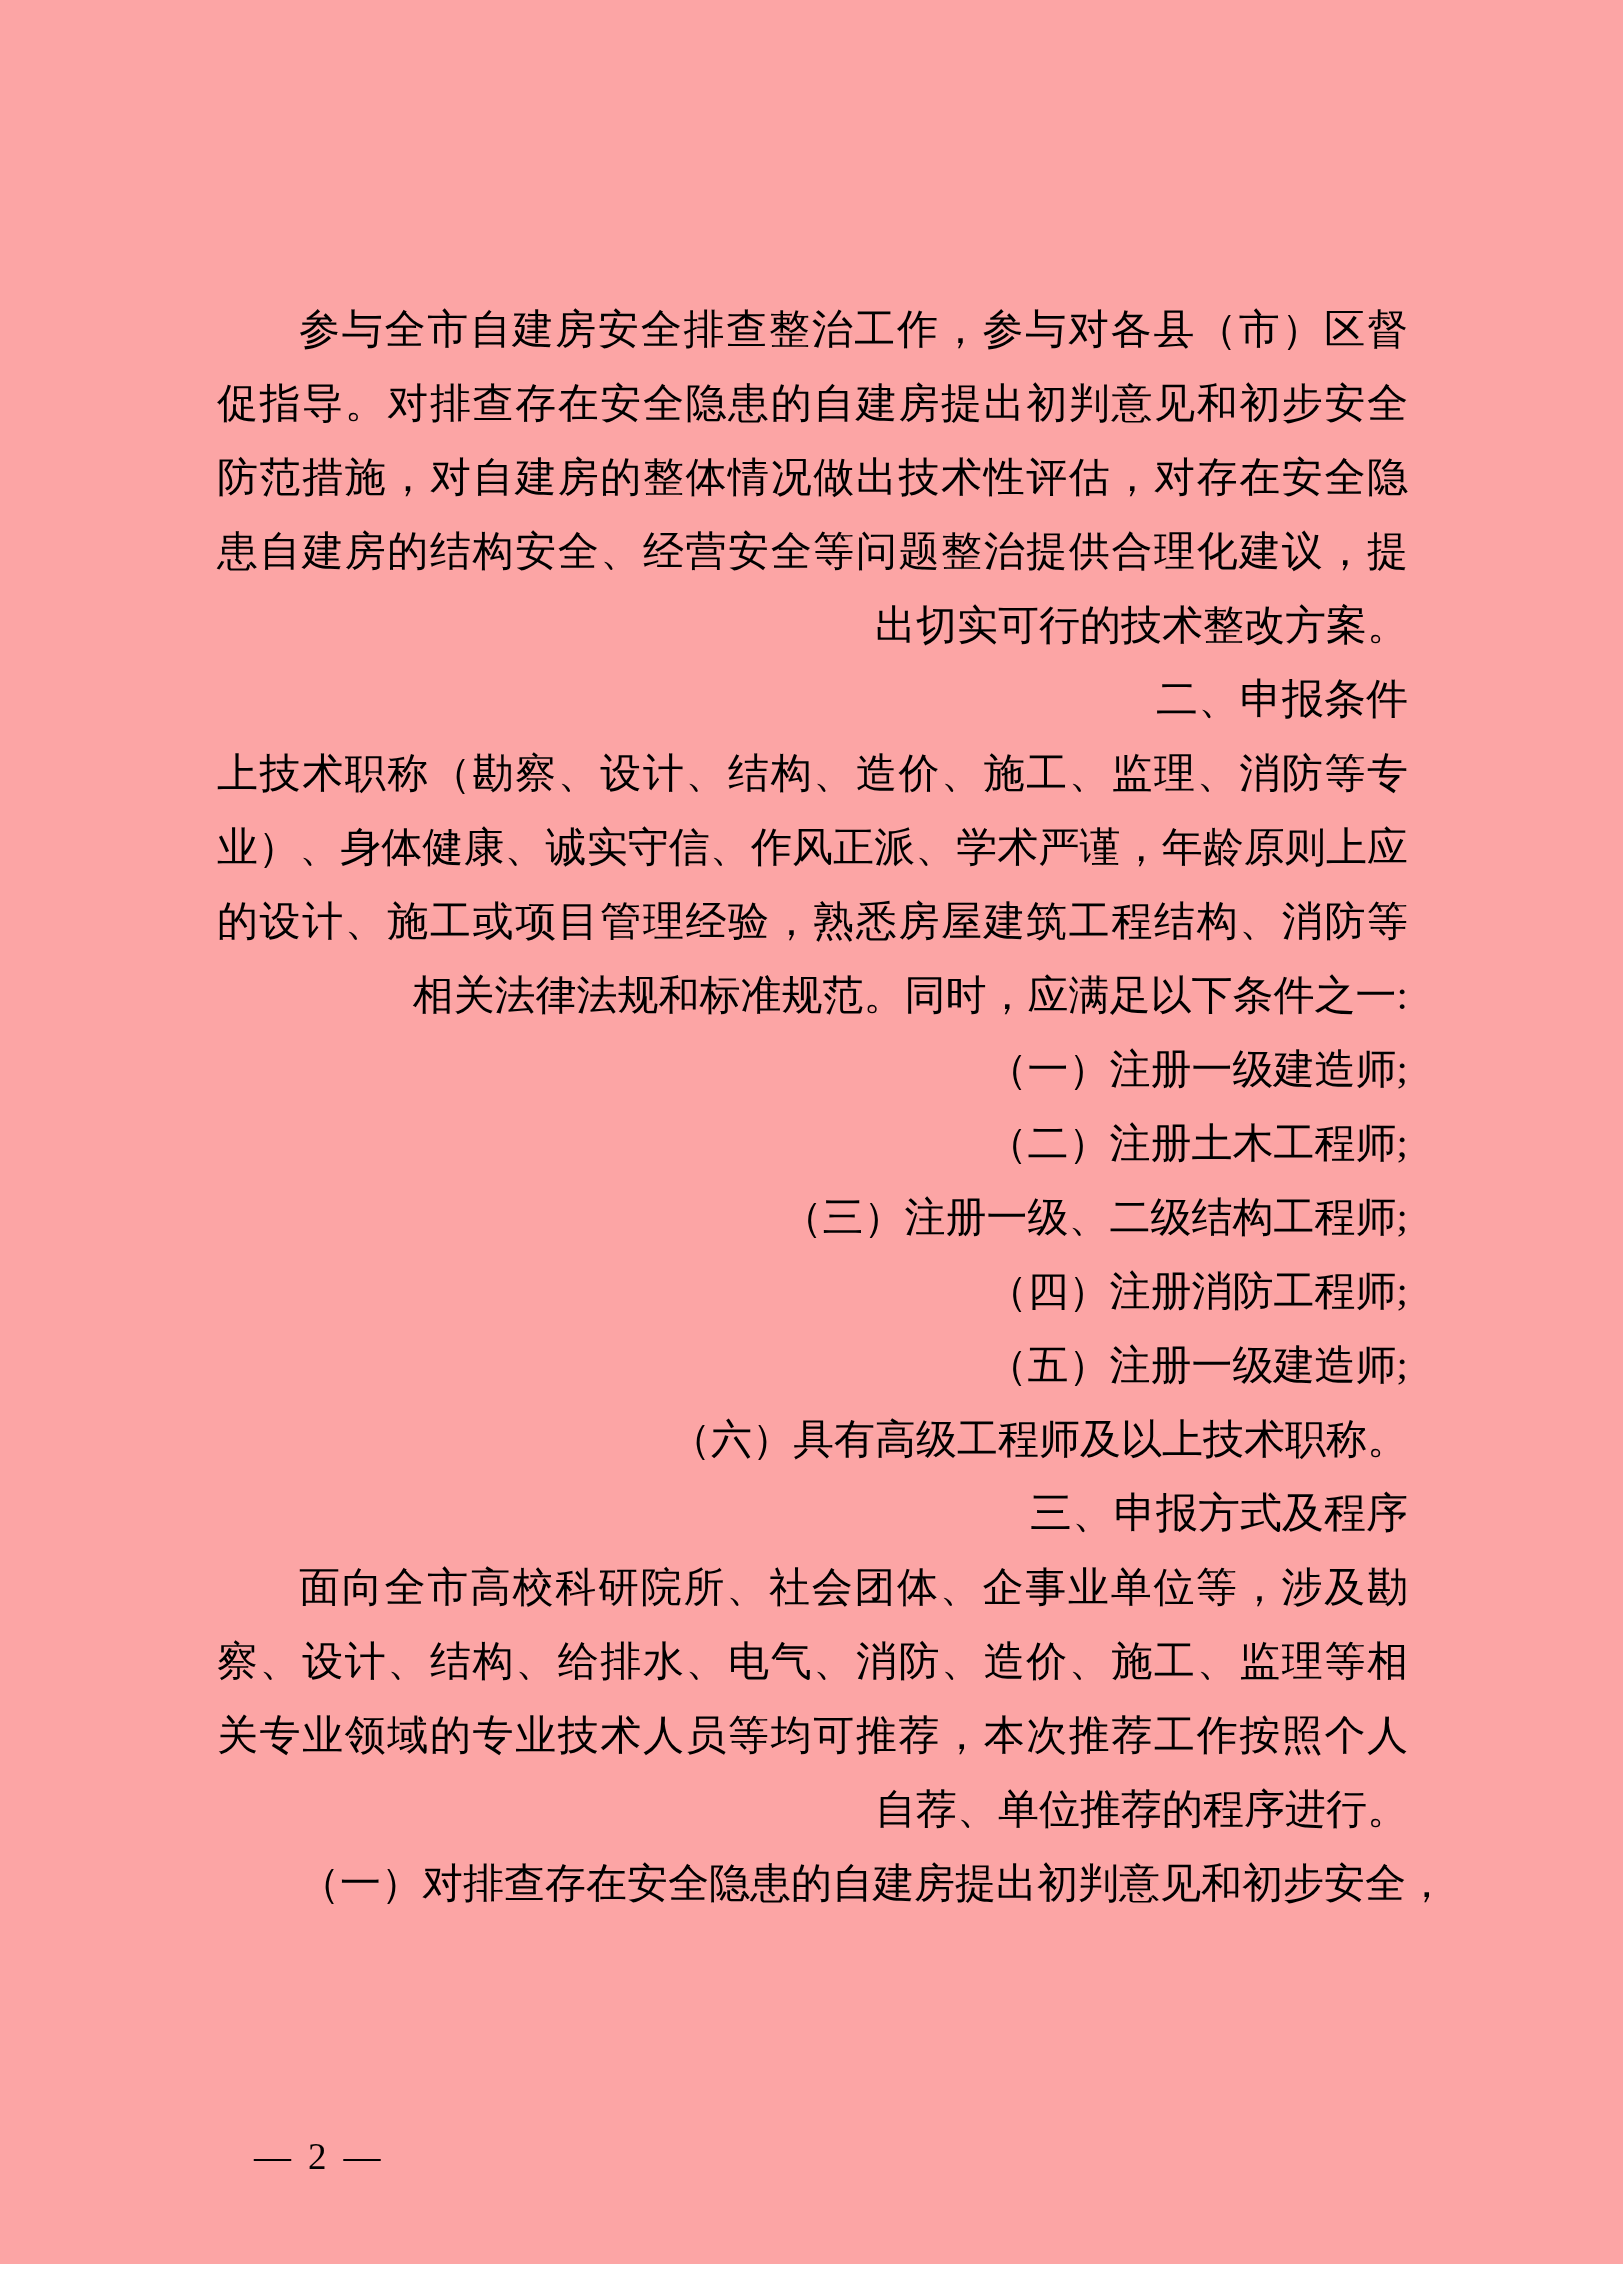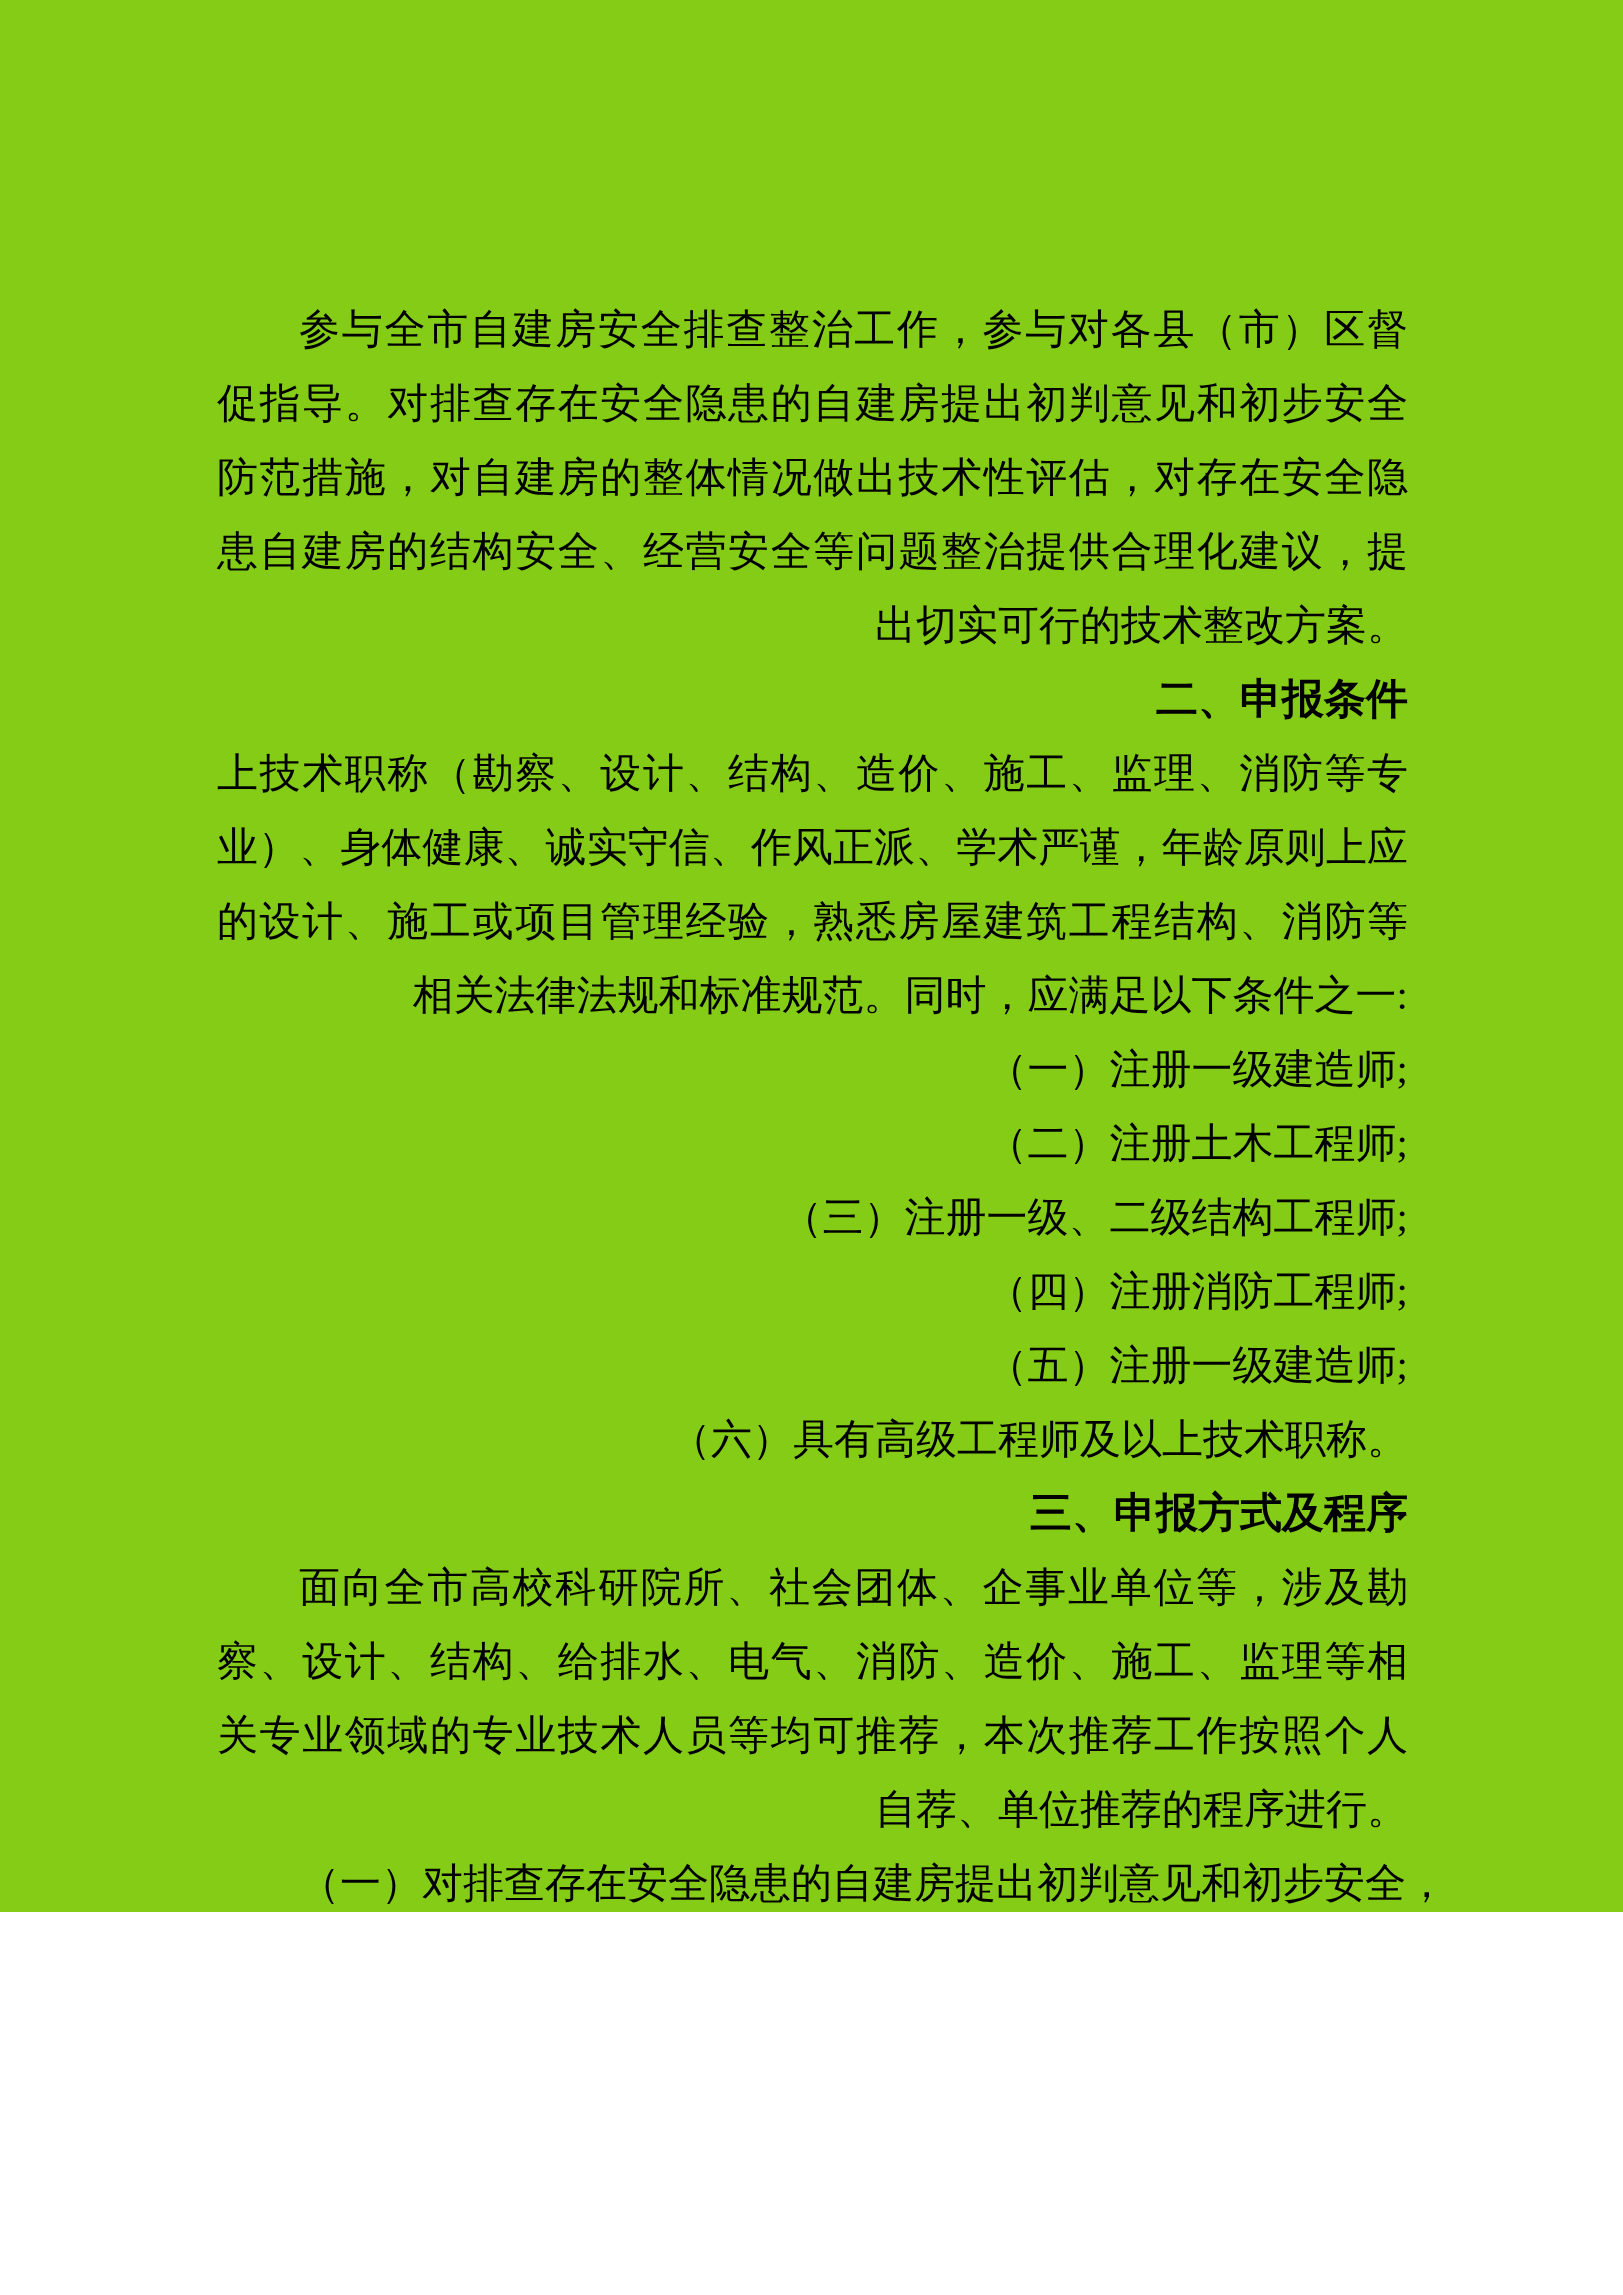--- a/index.html
+++ b/index.html
@@ -3,22 +3,22 @@
 <meta charset="utf-8">
 <style>
   html, body {
     margin: 0;
     padding: 0;
     background: #ffffff;
   }
   .page {
     position: relative;
     width: 1623px;
-    height: 1912px;
-    background: #84cc16;
+    height: 2264px;
+    background: #fca5a5;
     color: #000000;
     font-family: "Liberation Serif", "DejaVu Serif", serif;
     overflow: hidden;
   }
   .content {
     position: absolute;
     left: 217px;
     top: 292px;
     width: 1191px;
   }
@@ -33,21 +33,21 @@
     white-space: normal;
     text-align: justify;
     text-align-last: justify;
     text-justify: inter-character;
   }
   .indent {
     text-indent: 2em;
   }
   .heading {
     font-family: "Liberation Sans", "DejaVu Sans", sans-serif;
-    font-weight: 700;
+    font-weight: 400;
     font-size: 42px;
   }
   .page-number {
     position: absolute;
     left: 254px;
     top: 2137px;
     font-size: 37px;
     line-height: 39px;
     font-family: "Liberation Serif", "DejaVu Serif", serif;
     letter-spacing: 3.9px;

